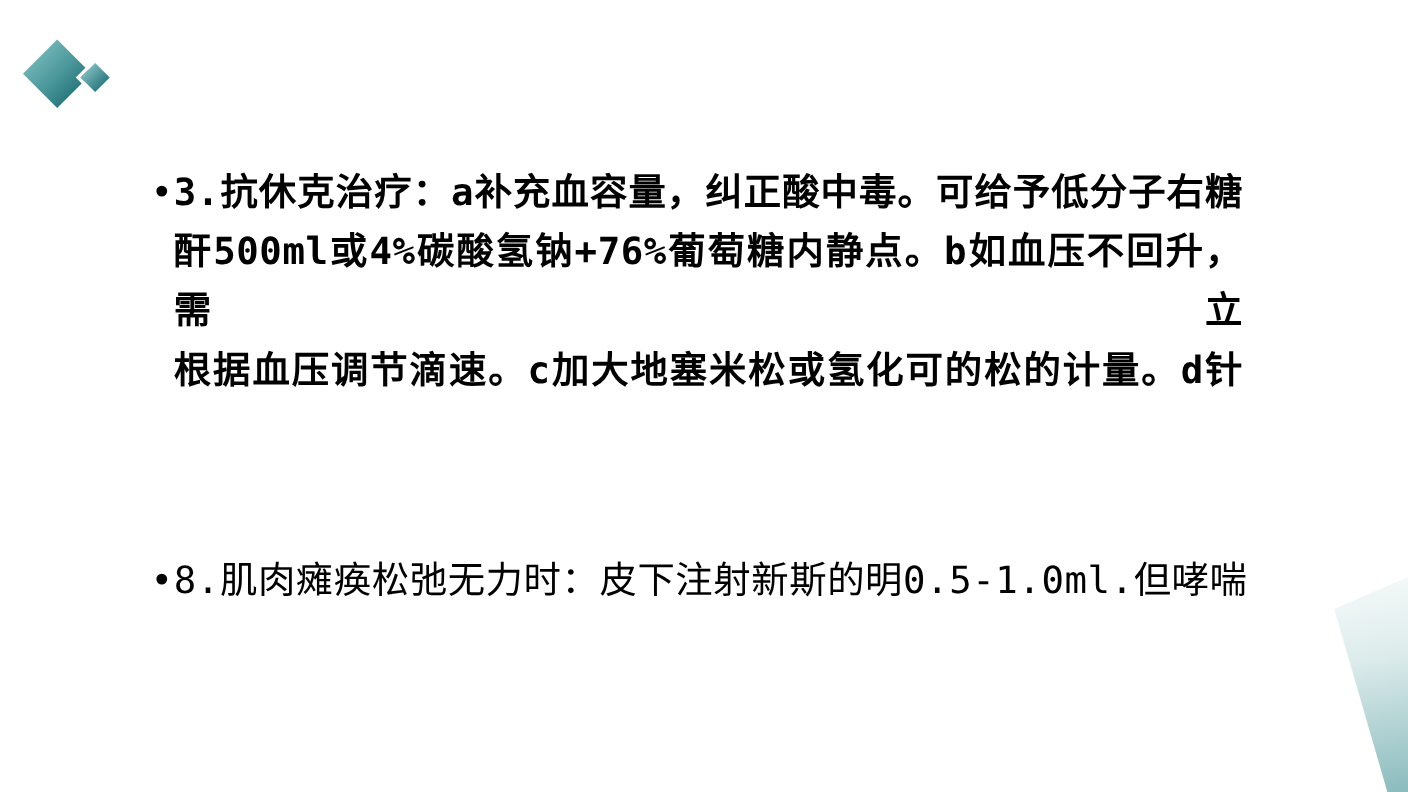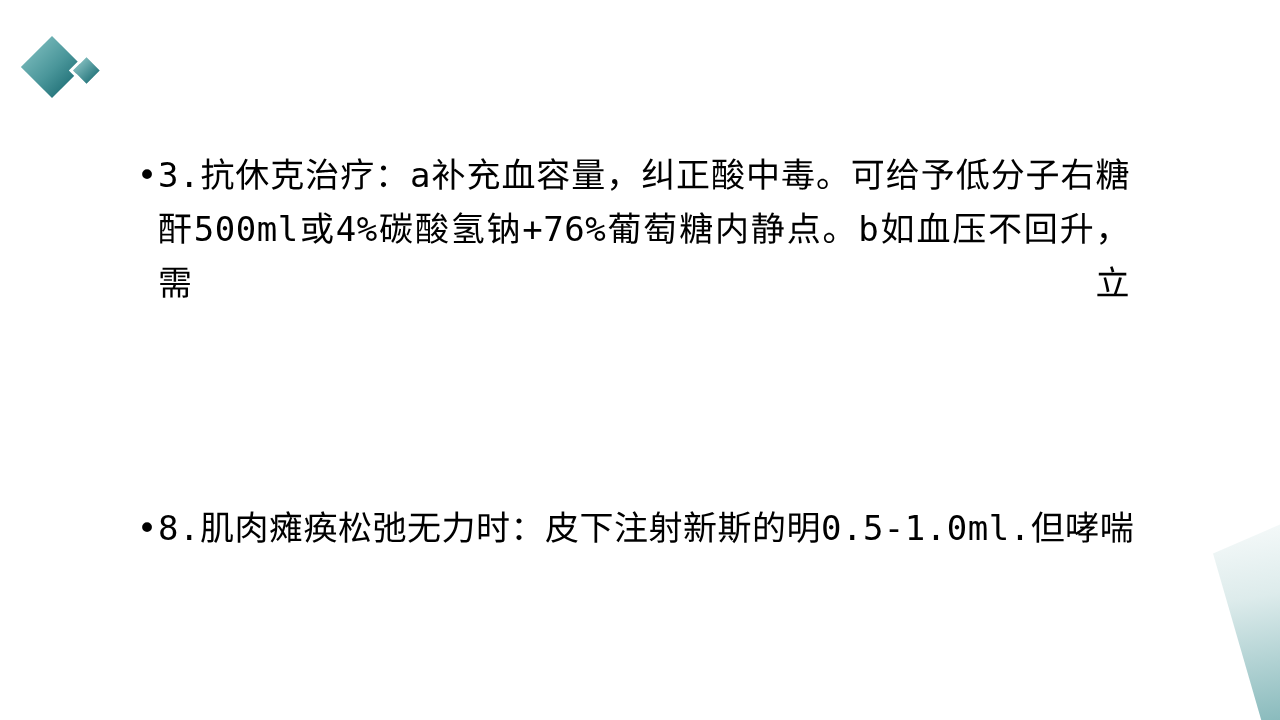--- a/index.html
+++ b/index.html
@@ -55,20 +55,21 @@
     font-size: 34px;
     line-height: 54px;
     white-space: nowrap;
     text-align: left;
     letter-spacing: 0.5px;
   }
   .line.j {
     white-space: normal;
     text-align: justify;
     text-align-last: justify;
+    font-weight: bold;
   }
 
   
   .corner-wedge {
     position: absolute;
     left: 1146px; top: 512px;
     width: 134px; height: 208px;
     background: linear-gradient(170deg,
       rgba(255,255,255,0) 0%,
       rgba(215,232,232,0.85) 45%,
@@ -83,20 +84,21 @@
 <div class="logo">
   <div class="diamond-large"></div>
   <div class="diamond-small"></div>
 </div>
 
 <div class="bullet bullet-1">
   <span class="dot">•</span>
   <div class="lines">
     <div class="line j">3.抗休克治疗：a补充血容量，纠正酸中毒。可给予低分子右糖</div>
     <div class="line j">酐500ml或4%碳酸氢钠+76%葡萄糖内静点。b如血压不回升，需立</div>
+    <div class="line j">根据血压调节滴速。c加大地塞米松或氢化可的松的计量。d针</div>
   </div>
 </div>
 
 <div class="bullet bullet-2">
   <span class="dot">•</span>
   <div class="lines">
     <div class="line">8.肌肉瘫痪松弛无力时：皮下注射新斯的明0.5-1.0ml.但哮喘</div>
   </div>
 </div>
 

